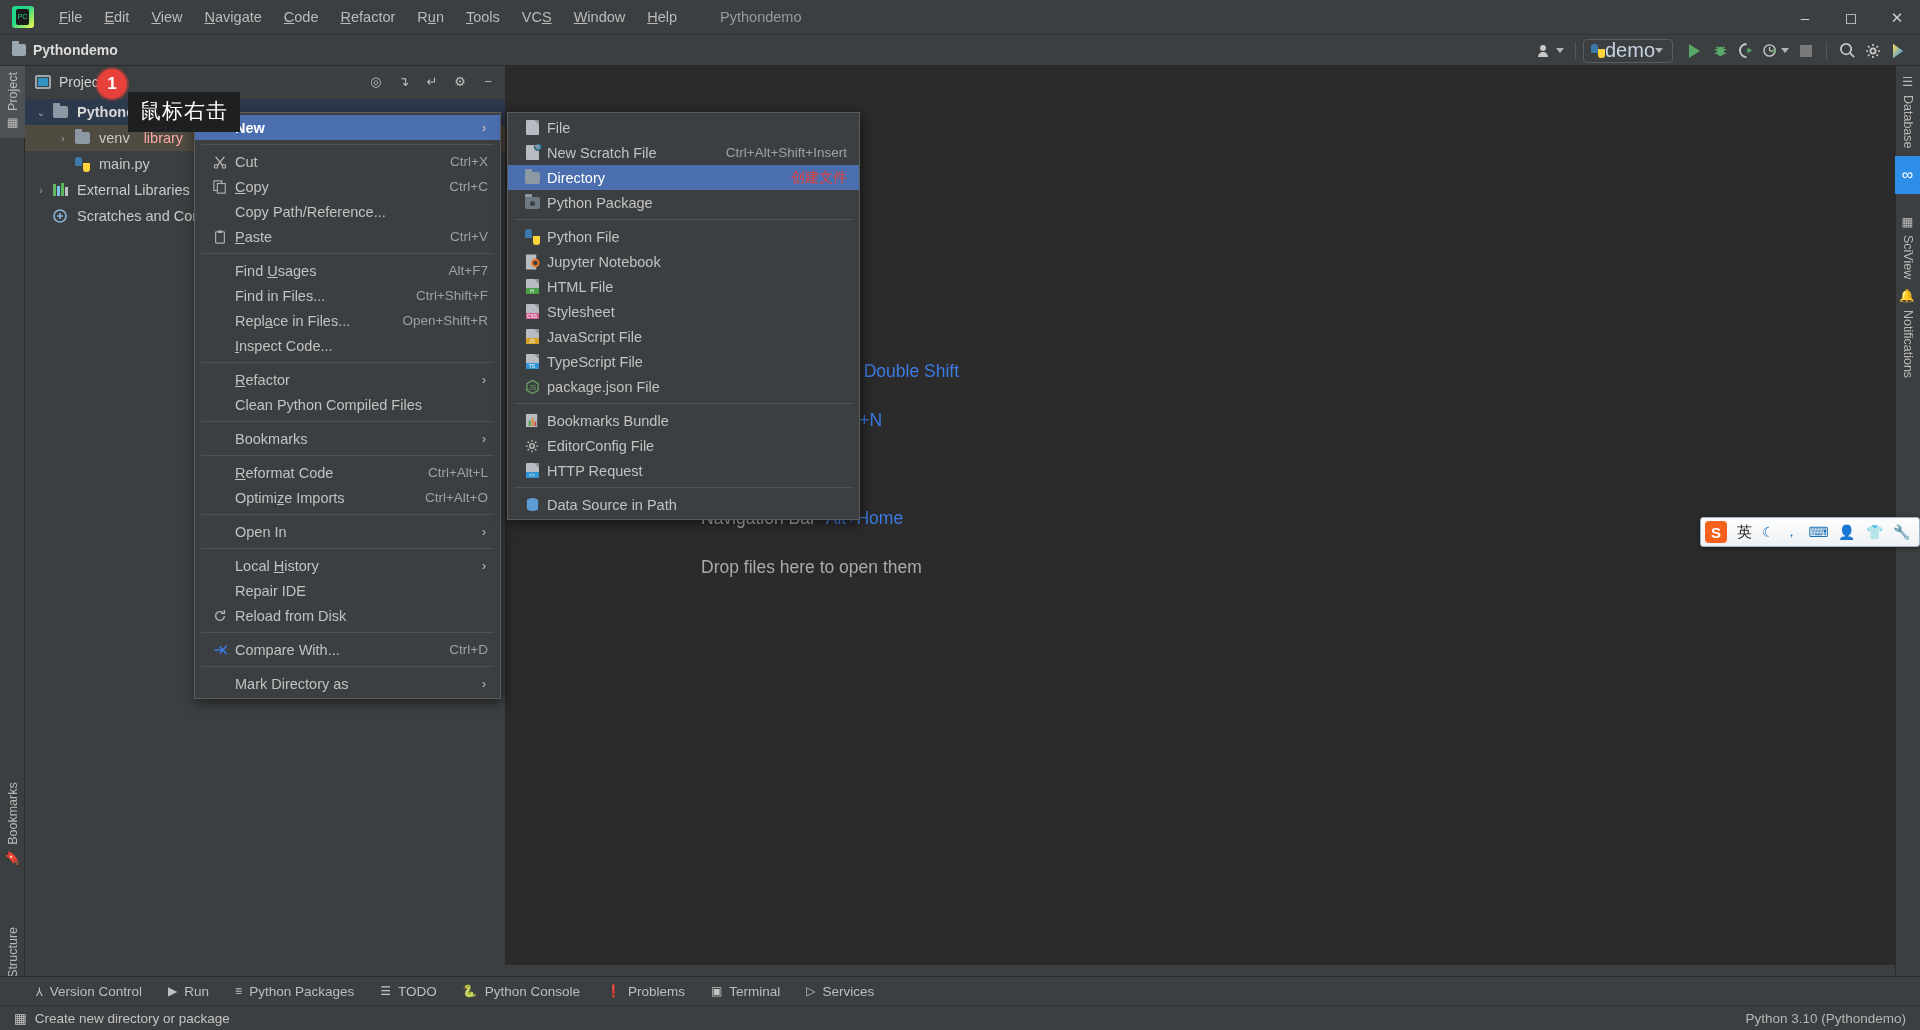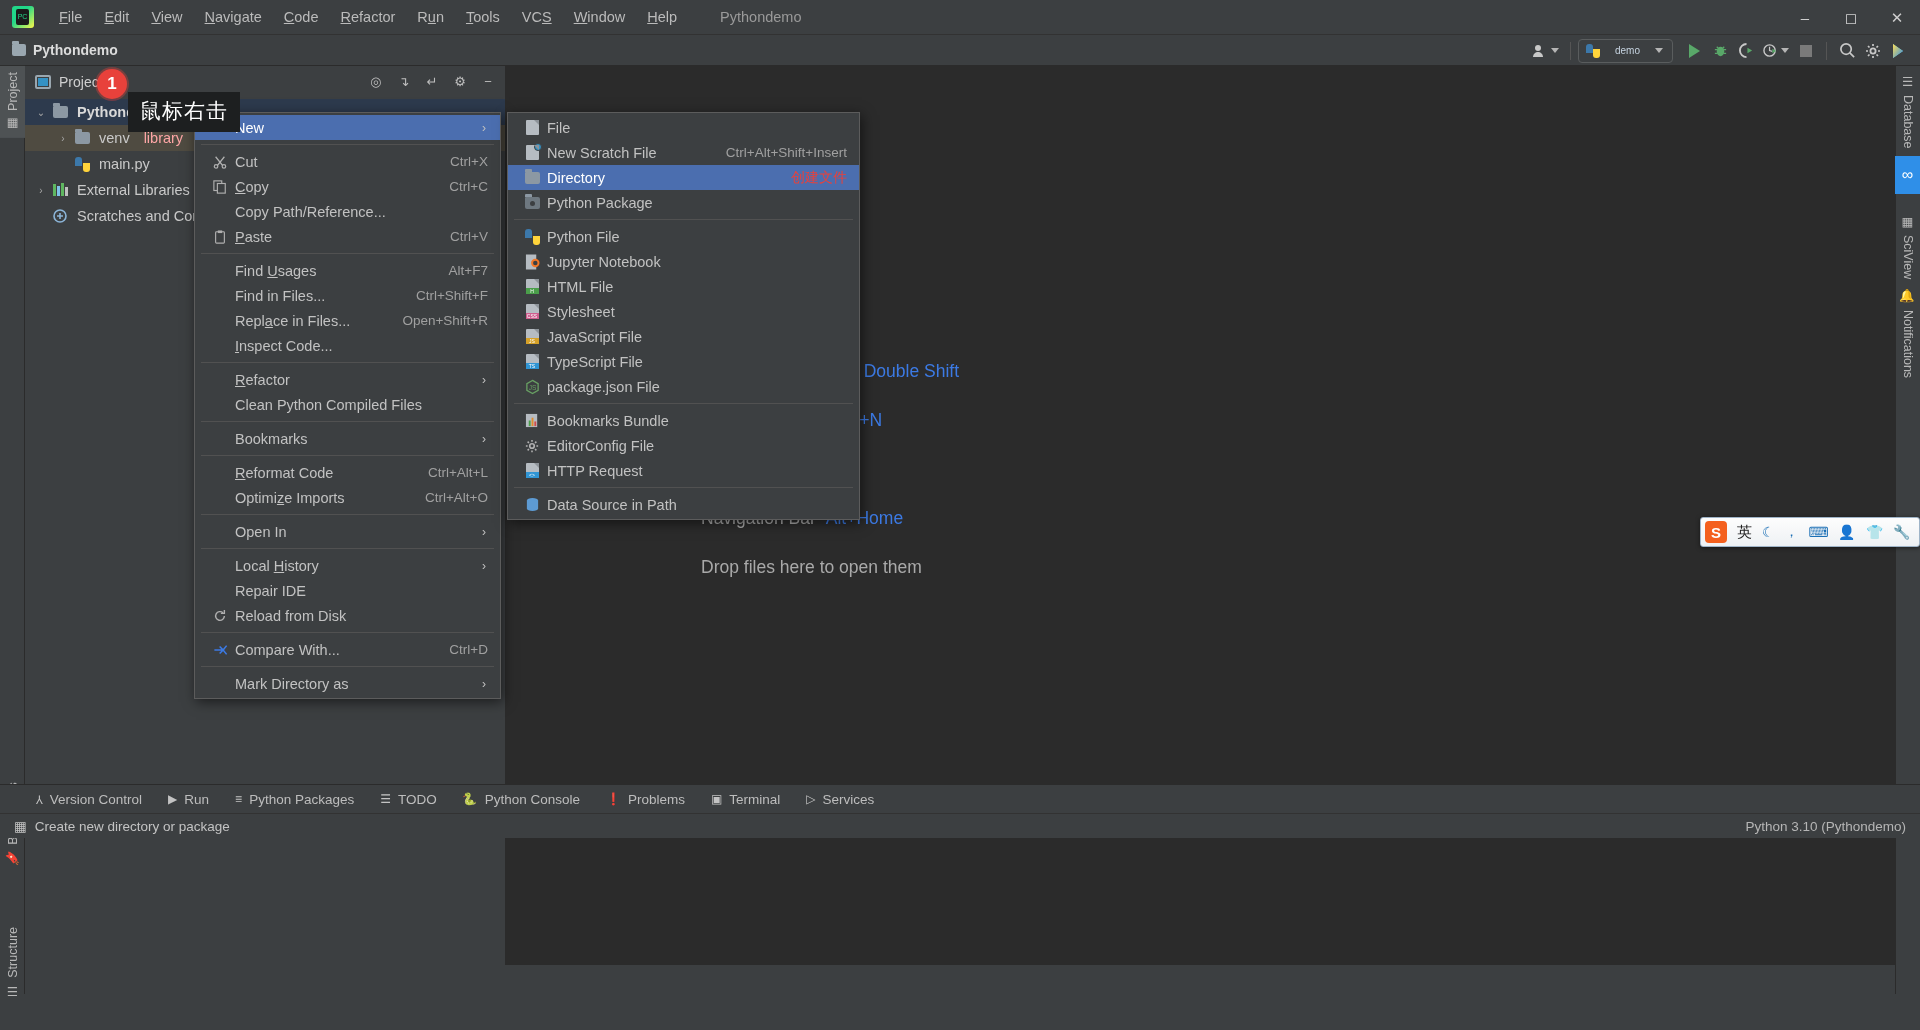--- a/index.html
+++ b/index.html
@@ -3,21 +3,21 @@
 <meta charset="utf-8">
 <style>
   * { box-sizing: border-box; margin: 0; padding: 0; }
   html, body {
     width: 1920px; height: 1030px;
     background: #3c3f41;
     font-family: "Liberation Sans", sans-serif;
     overflow: hidden;
     -webkit-font-smoothing: antialiased;
   }
-  .app { position: relative; width: 1920px; height: 838px; background: #3c3f41; }
+  .app { position: relative; width: 1920px; height: 1030px; background: #3c3f41; }
 
   
   .menubar {
     position: absolute; left: 0; top: 0; width: 1920px; height: 35px;
     background: #3c3f41; display: flex; align-items: center;
     border-bottom: 1px solid #323232;
   }
   .logo {
     width: 22px; height: 22px; margin-left: 12px; margin-right: 14px;
     border-radius: 3px; position: relative; flex: none;
@@ -65,23 +65,23 @@
 
   .toolbar-right {
     position:absolute; right: 0; top: 0; height:31px; display:flex; align-items:center; gap:0px;
   }
   .tb-btn {
     height:24px; min-width:26px; display:flex; align-items:center; justify-content:center;
     color:#c8c8c8; font-size:13px; padding: 0 4px;
   }
   .tb-sep { width:1px; height:18px; background:#555; margin:0 7px; }
   .runconfig {
-    display:flex; align-items:center; gap:15px; height:24px; padding: 0 9px 0 7px;
+    display:flex; align-items:center; gap:0; height:24px; padding: 0 9px 0 7px;
     border:1px solid #5a5d5e; border-radius:4px; background:#3c3f41;
-    color:#c6d3e0; font-size:10px;
+    color:#c6d3e0; font-size:20px;
   }
   .py-ico { width:14px; height:14px; position:relative; flex:none; }
   .py-ico::before{
     content:""; position:absolute; left:0; top:0; width:7px;height:9px;
     background:#3c78aa; border-radius:3px 3px 0 0;
   }
   .py-ico::after{
     content:""; position:absolute; right:0; bottom:0; width:7px;height:9px;
     background:#ffd43b; border-radius:0 0 3px 3px;
   }
@@ -155,21 +155,21 @@
   
   .ctx {
     position:absolute; left:194px; top:112px; width:307px;
     background:#3c3f41; border:1px solid #5c5c5c; z-index:30;
     box-shadow: 2px 3px 12px rgba(0,0,0,.55); padding:2px 0;
   }
   .ctx-item {
     height:25px; display:flex; align-items:center; color:#c2c2c2; font-size:14.5px;
     padding-left:14px; position:relative; white-space:nowrap;
   }
-  .ctx-item.hl { background:#4b6eaf; color:#ffffff; }
+  .ctx-item.hl { background:#4b6eaf; color:#ffffff;font-weight:bold; }
   .ctx-ico { width:22px; display:flex; align-items:center; justify-content:center;
              margin-right:4px; color:#b0b0b0; font-size:13px; flex:none; }
   .ctx-label u { text-decoration: underline; }
   .ctx-short { position:absolute; right:12px; color:#a0a0a0; font-size:13.5px; }
   .ctx-arrow { position:absolute; right:14px; color:#c0c0c0; font-size:12px; }
   .ctx-sep { height:1px; background:#515151; margin:4px 6px; }
 
   
   .submenu {
     position:absolute; left:507px; top:112px; width:353px;

